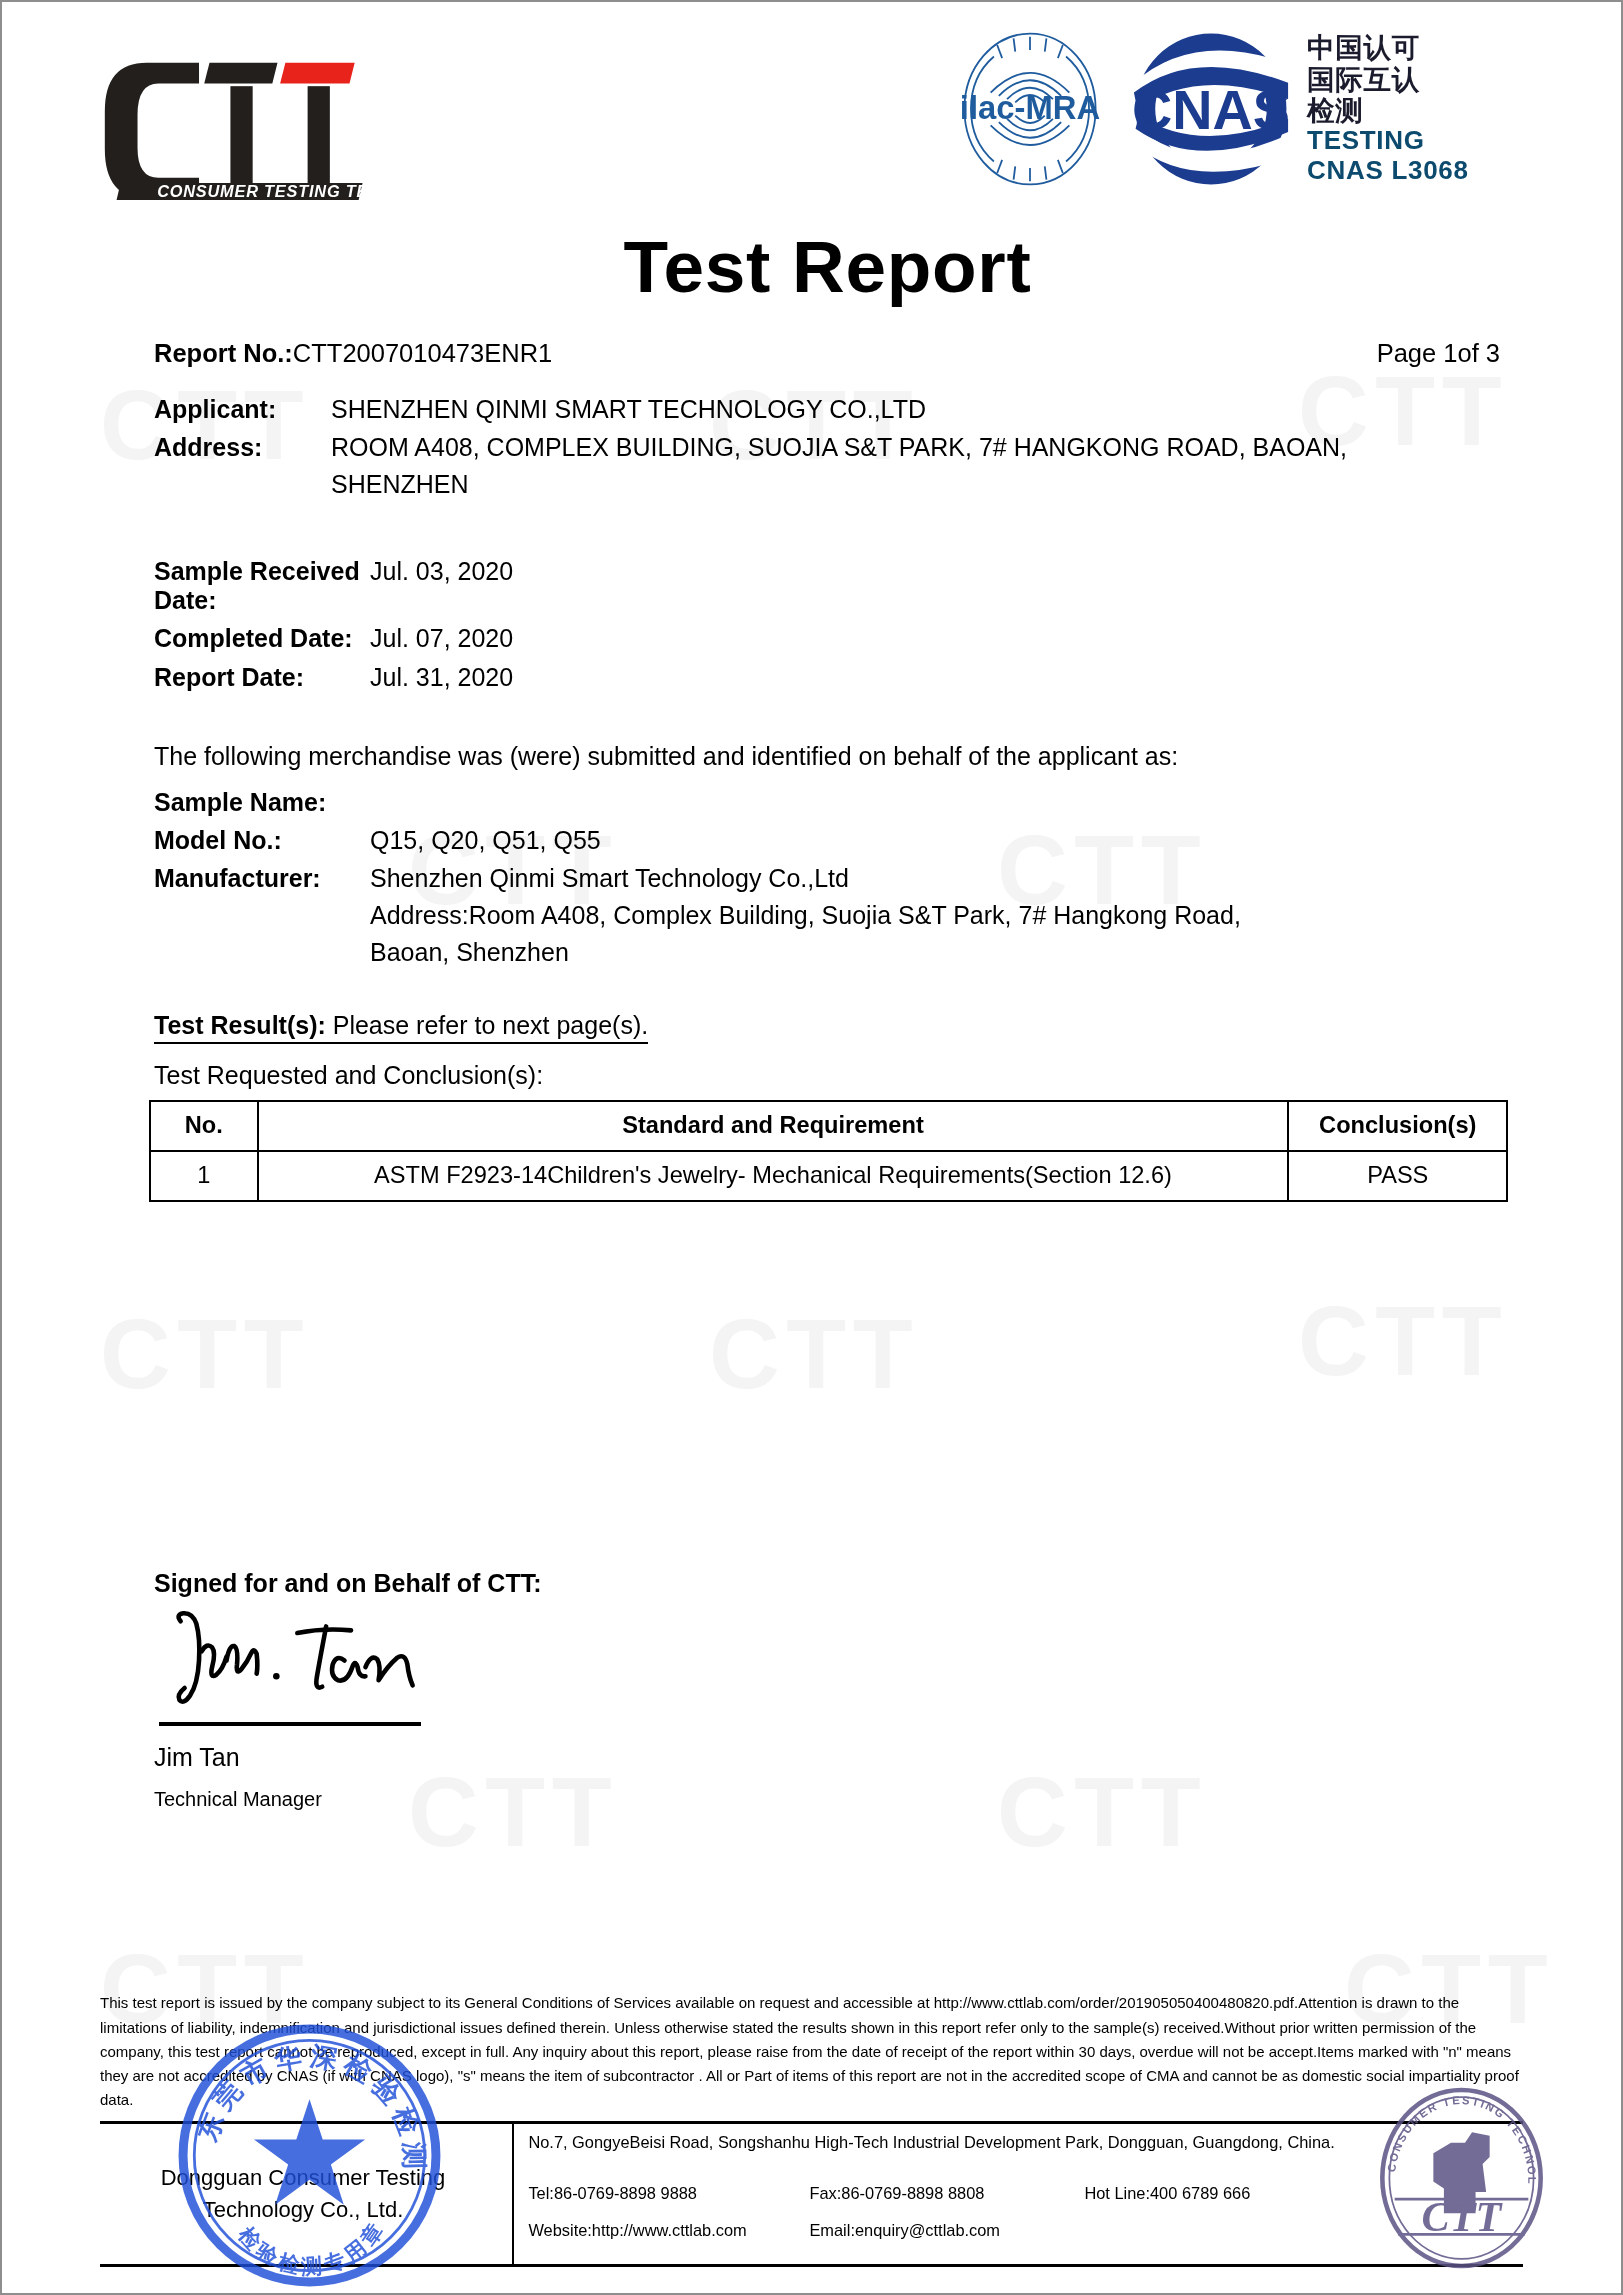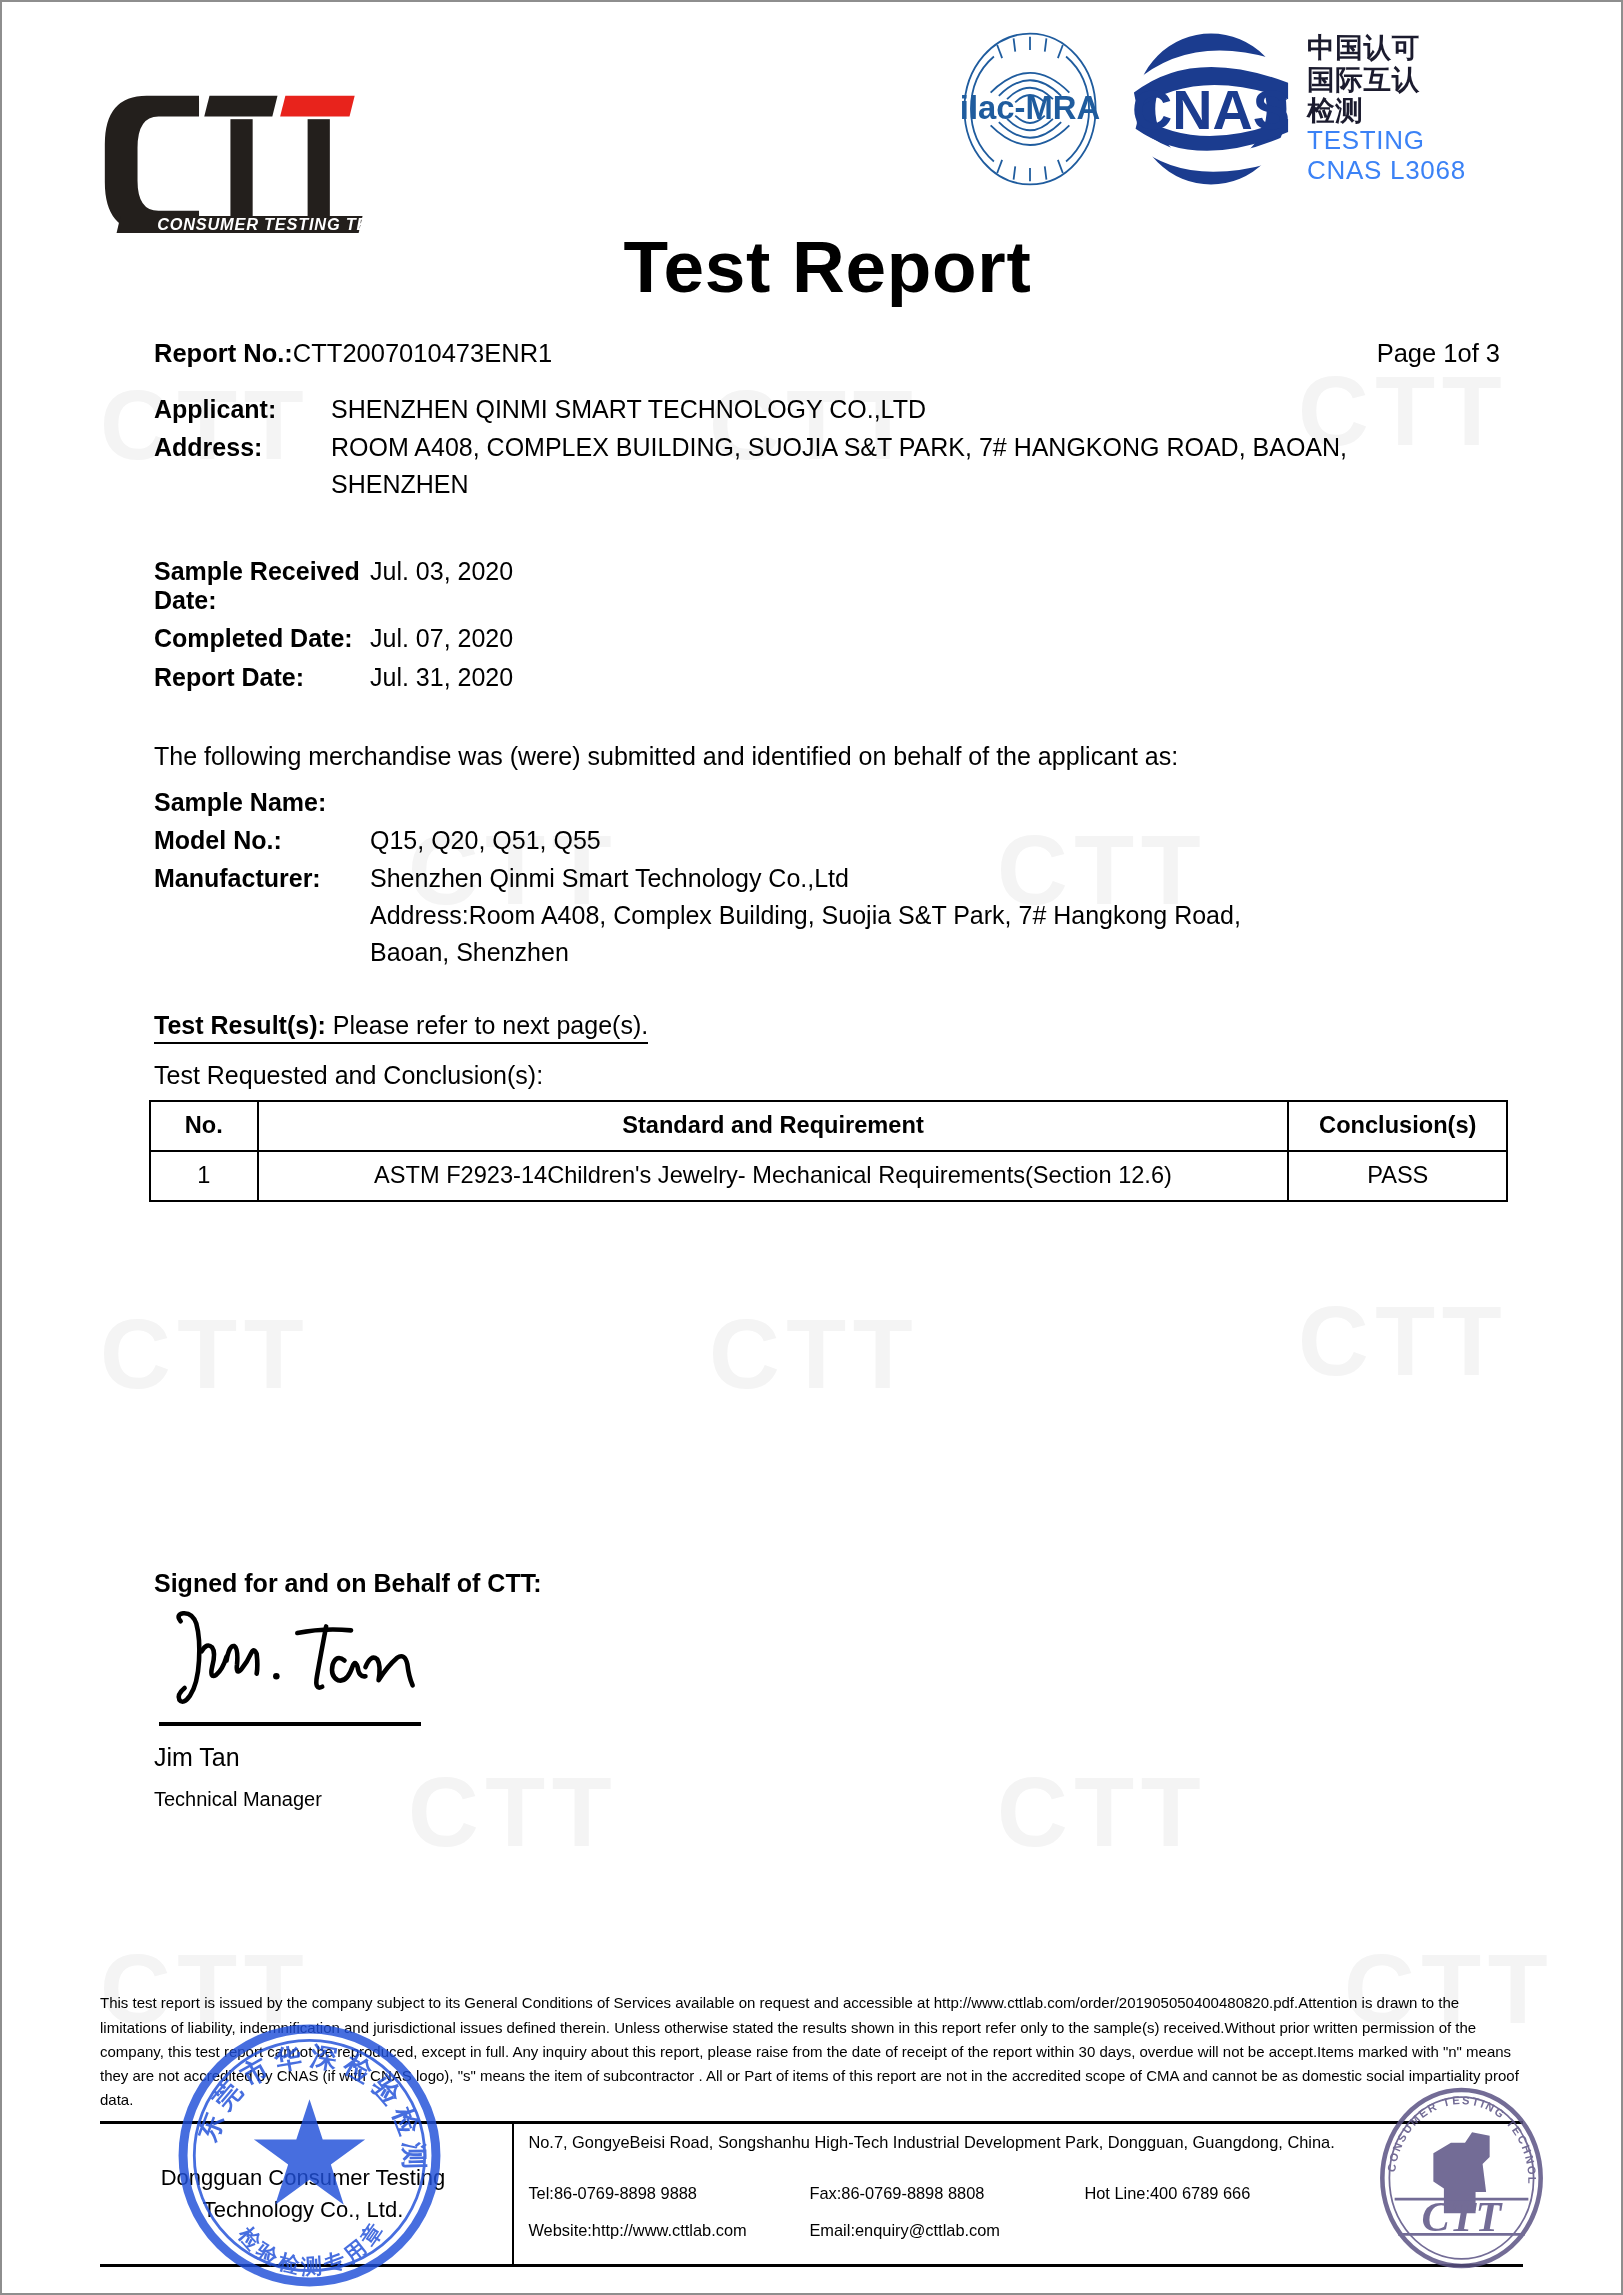--- a/index.html
+++ b/index.html
@@ -40,21 +40,21 @@
   .content { position: relative; z-index: 2; }
 
   
   .header {
     position: relative;
     height: 216px;
   }
   .ctt-logo {
     position: absolute;
     left: 79px;
-    top: 74px;
+    top: 41px;
     width: 308px;
     height: 157px;
   }
   .ctt-logo svg { display: block; }
 
   .cert-box {
     position: absolute;
     left: 937px;
     top: 11.8px;
     width: 564px;
@@ -83,22 +83,22 @@
   .cnas-text .cn {
     font-family: "DejaVu Sans", sans-serif;
     font-size: 27.5px;
     font-weight: bold;
     color: #1b1b2e;
     letter-spacing: 0.7px;
   }
   .cnas-text .en {
     font-family: "Liberation Sans", sans-serif;
     font-size: 26px;
-    font-weight: normal;
-    color: #3b82f6;
+    font-weight: bold;
+    color: #0c4a6e;
     letter-spacing: 0.7px;
   }
 
   
   .title {
     text-align: center;
     font-size: 73px;
     font-weight: bold;
     letter-spacing: 0.7px;
     margin-top: 6.5px;

